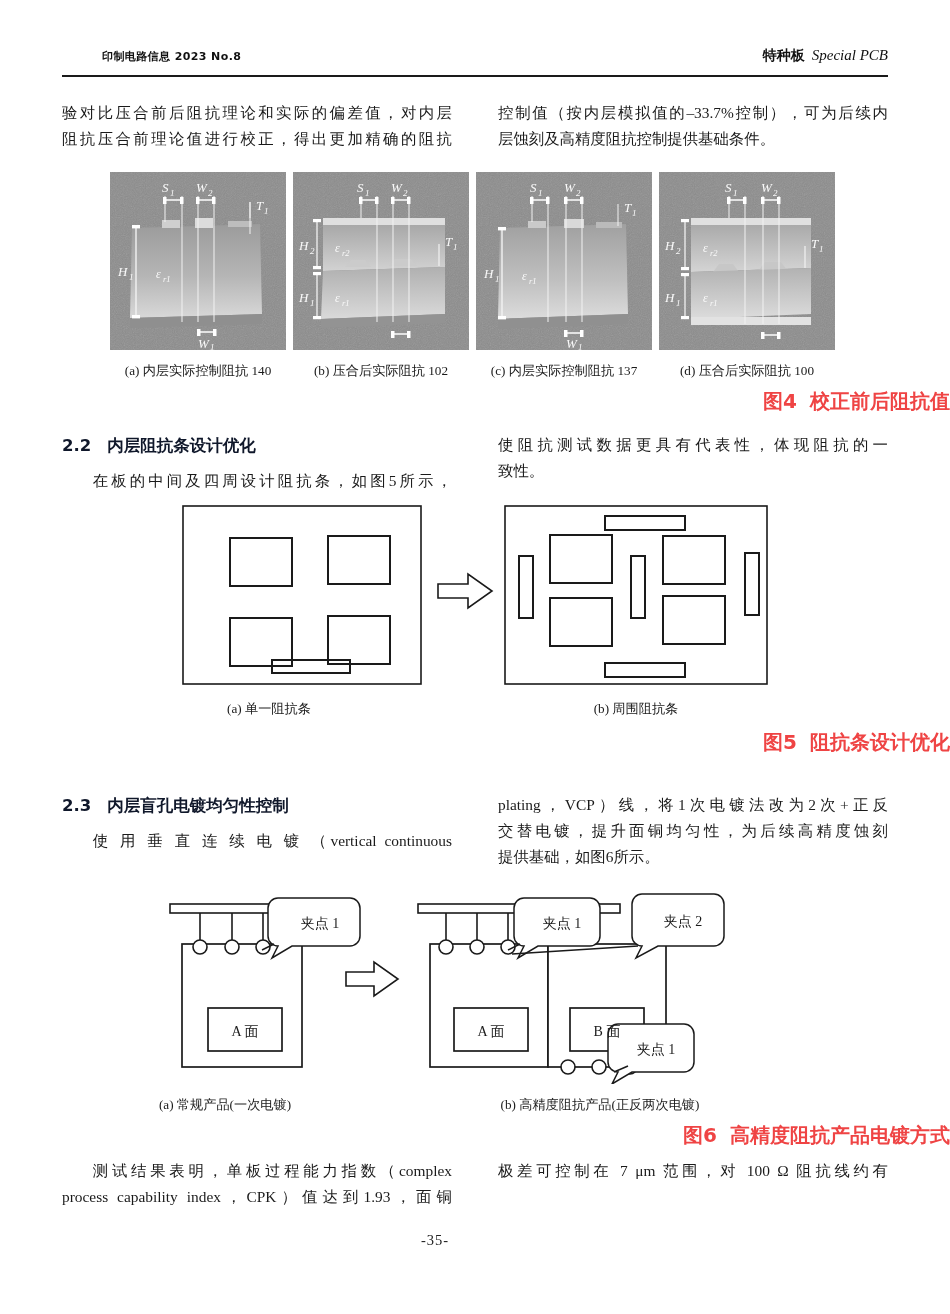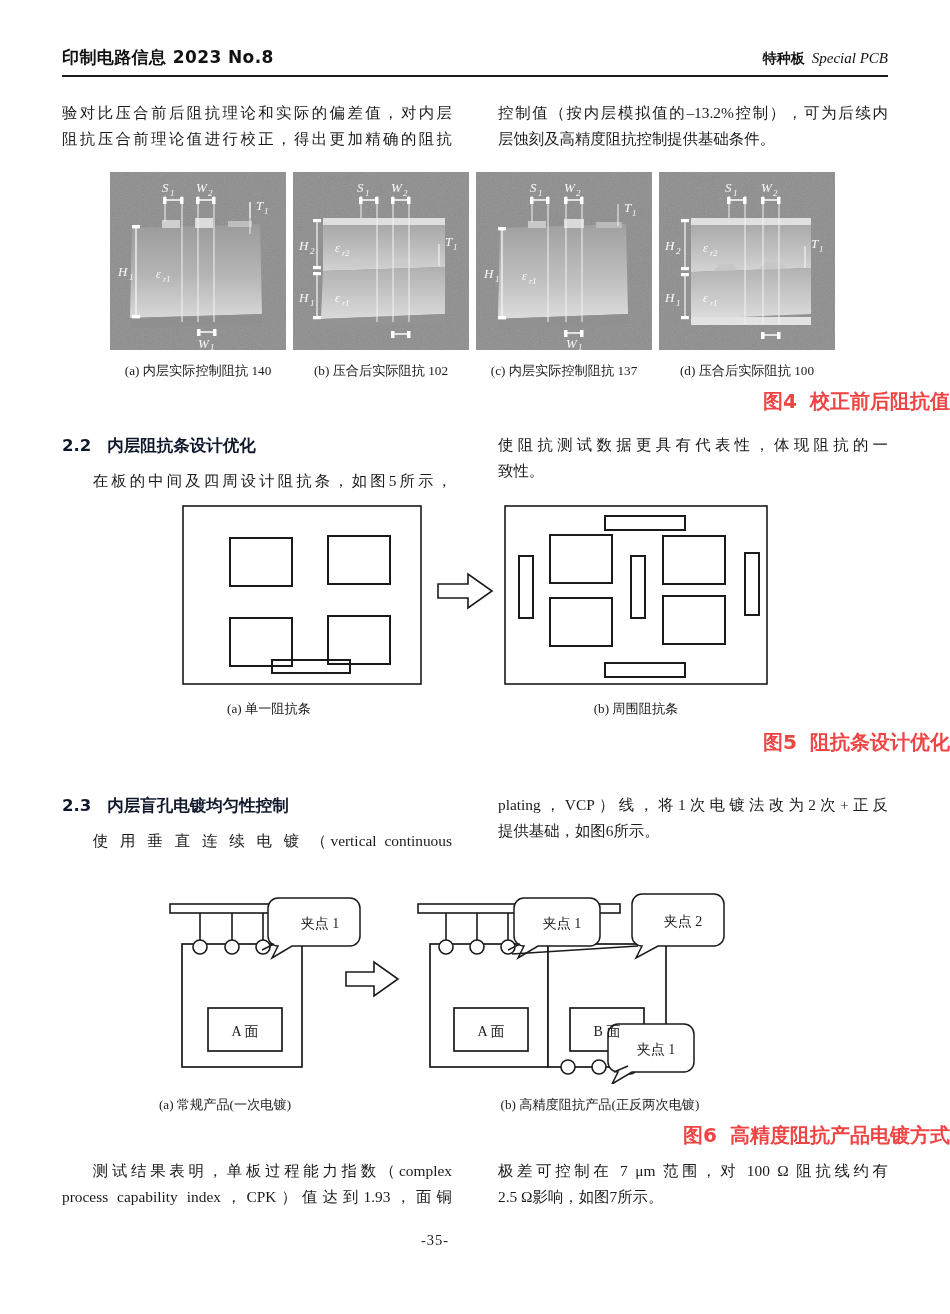--- a/index.html
+++ b/index.html
@@ -25,23 +25,24 @@
     left: 62px;
     top: 46px;
     width: 826px;
     display: flex;
     justify-content: space-between;
     align-items: baseline;
   }
   .head-left {
     font-family: "DejaVu Sans", "Liberation Sans", sans-serif;
     font-weight: bold;
-    font-size: 17px;
+    font-size: 11px;
     letter-spacing: .4px;
     color: #111;
+    margin-left: 40px;
   }
   .head-right {
     font-size: 16px;
     color: #111;
   }
   .head-right .hr-cn {
     font-family: Liberation Mono, monospace;
     font-weight: bold;
     font-size: 14px;
   }
@@ -149,21 +150,21 @@
       <span class="hr-cn">特种板</span><span class="hr-en">Special PCB</span>
     </div>
   </div>
   <div class="head-rule"></div>
 
   <div class="col left" style="top:100px;">
     <div class="just-spread">验对比压合前后阻抗理论和实际的偏差值，对内层</div>
     <div class="just-spread">阻抗压合前理论值进行校正，得出更加精确的阻抗</div>
   </div>
   <div class="col right" style="top:100px;">
-    <div class="just-spread">控制值（按内层模拟值的–13.2%控制），可为后续内</div>
+    <div class="just-spread">控制值（按内层模拟值的–33.7%控制），可为后续内</div>
     <div>层蚀刻及高精度阻抗控制提供基础条件。</div>
   </div>
 
   <div class="micro" style="left:110px;">
     <svg width="176" height="178" viewBox="0 0 176 178">
       <defs>
         <linearGradient id="g1a" x1="0" y1="0" x2="0" y2="1">
           <stop offset="0" stop-color="#9b9b9b"></stop>
           <stop offset="0.55" stop-color="#b5b5b5"></stop>
           <stop offset="1" stop-color="#d8d8d8"></stop>
@@ -498,20 +499,21 @@
   </div>
 
   <div class="sec-h" style="position:absolute;left:62px;top:792px;">
     <span class="num">2.3</span><span>内层盲孔电镀均匀性控制</span>
   </div>
   <div class="col left" style="top:828px;">
     <div class="indent just-spread">使 用 垂 直 连 续 电 镀 （vertical  continuous</div>
   </div>
   <div class="col right" style="top:792px;">
     <div class="just-spread">plating，VCP）线，将1次电镀法改为2次+正反</div>
+    <div class="just-spread">交替电镀，提升面铜均匀性，为后续高精度蚀刻</div>
     <div>提供基础，如图6所示。</div>
   </div>
 
   <div class="fig6">
     <svg width="660" height="200" viewBox="0 0 660 200">
       <g stroke="#1a1a1a" fill="#ffffff">
 
         <rect x="20" y="20" width="132" height="9" stroke-width="1.6"></rect>
 
         <g stroke-width="1.6">
@@ -584,18 +586,17 @@
   <div class="figtitle" style="position:absolute;left:0;top:1122px;width:950px;">
     <span>图6</span><span class="gap"></span><span>高精度阻抗产品电镀方式</span>
   </div>
 
   <div class="col left" style="top:1158px;">
     <div class="indent just-spread">测试结果表明，单板过程能力指数（complex</div>
     <div class="just-spread">process capability index，CPK）值达到1.93，面铜</div>
   </div>
   <div class="col right" style="top:1158px;">
     <div class="just-spread">极差可控制在 7 μm 范围，对 100 Ω 阻抗线约有</div>
-    <div>2.5 Ω影响，如图7所示。</div>
   </div>
 
   <div class="pagenum">-35-</div>
 
 </div>
 
 </body></html>

